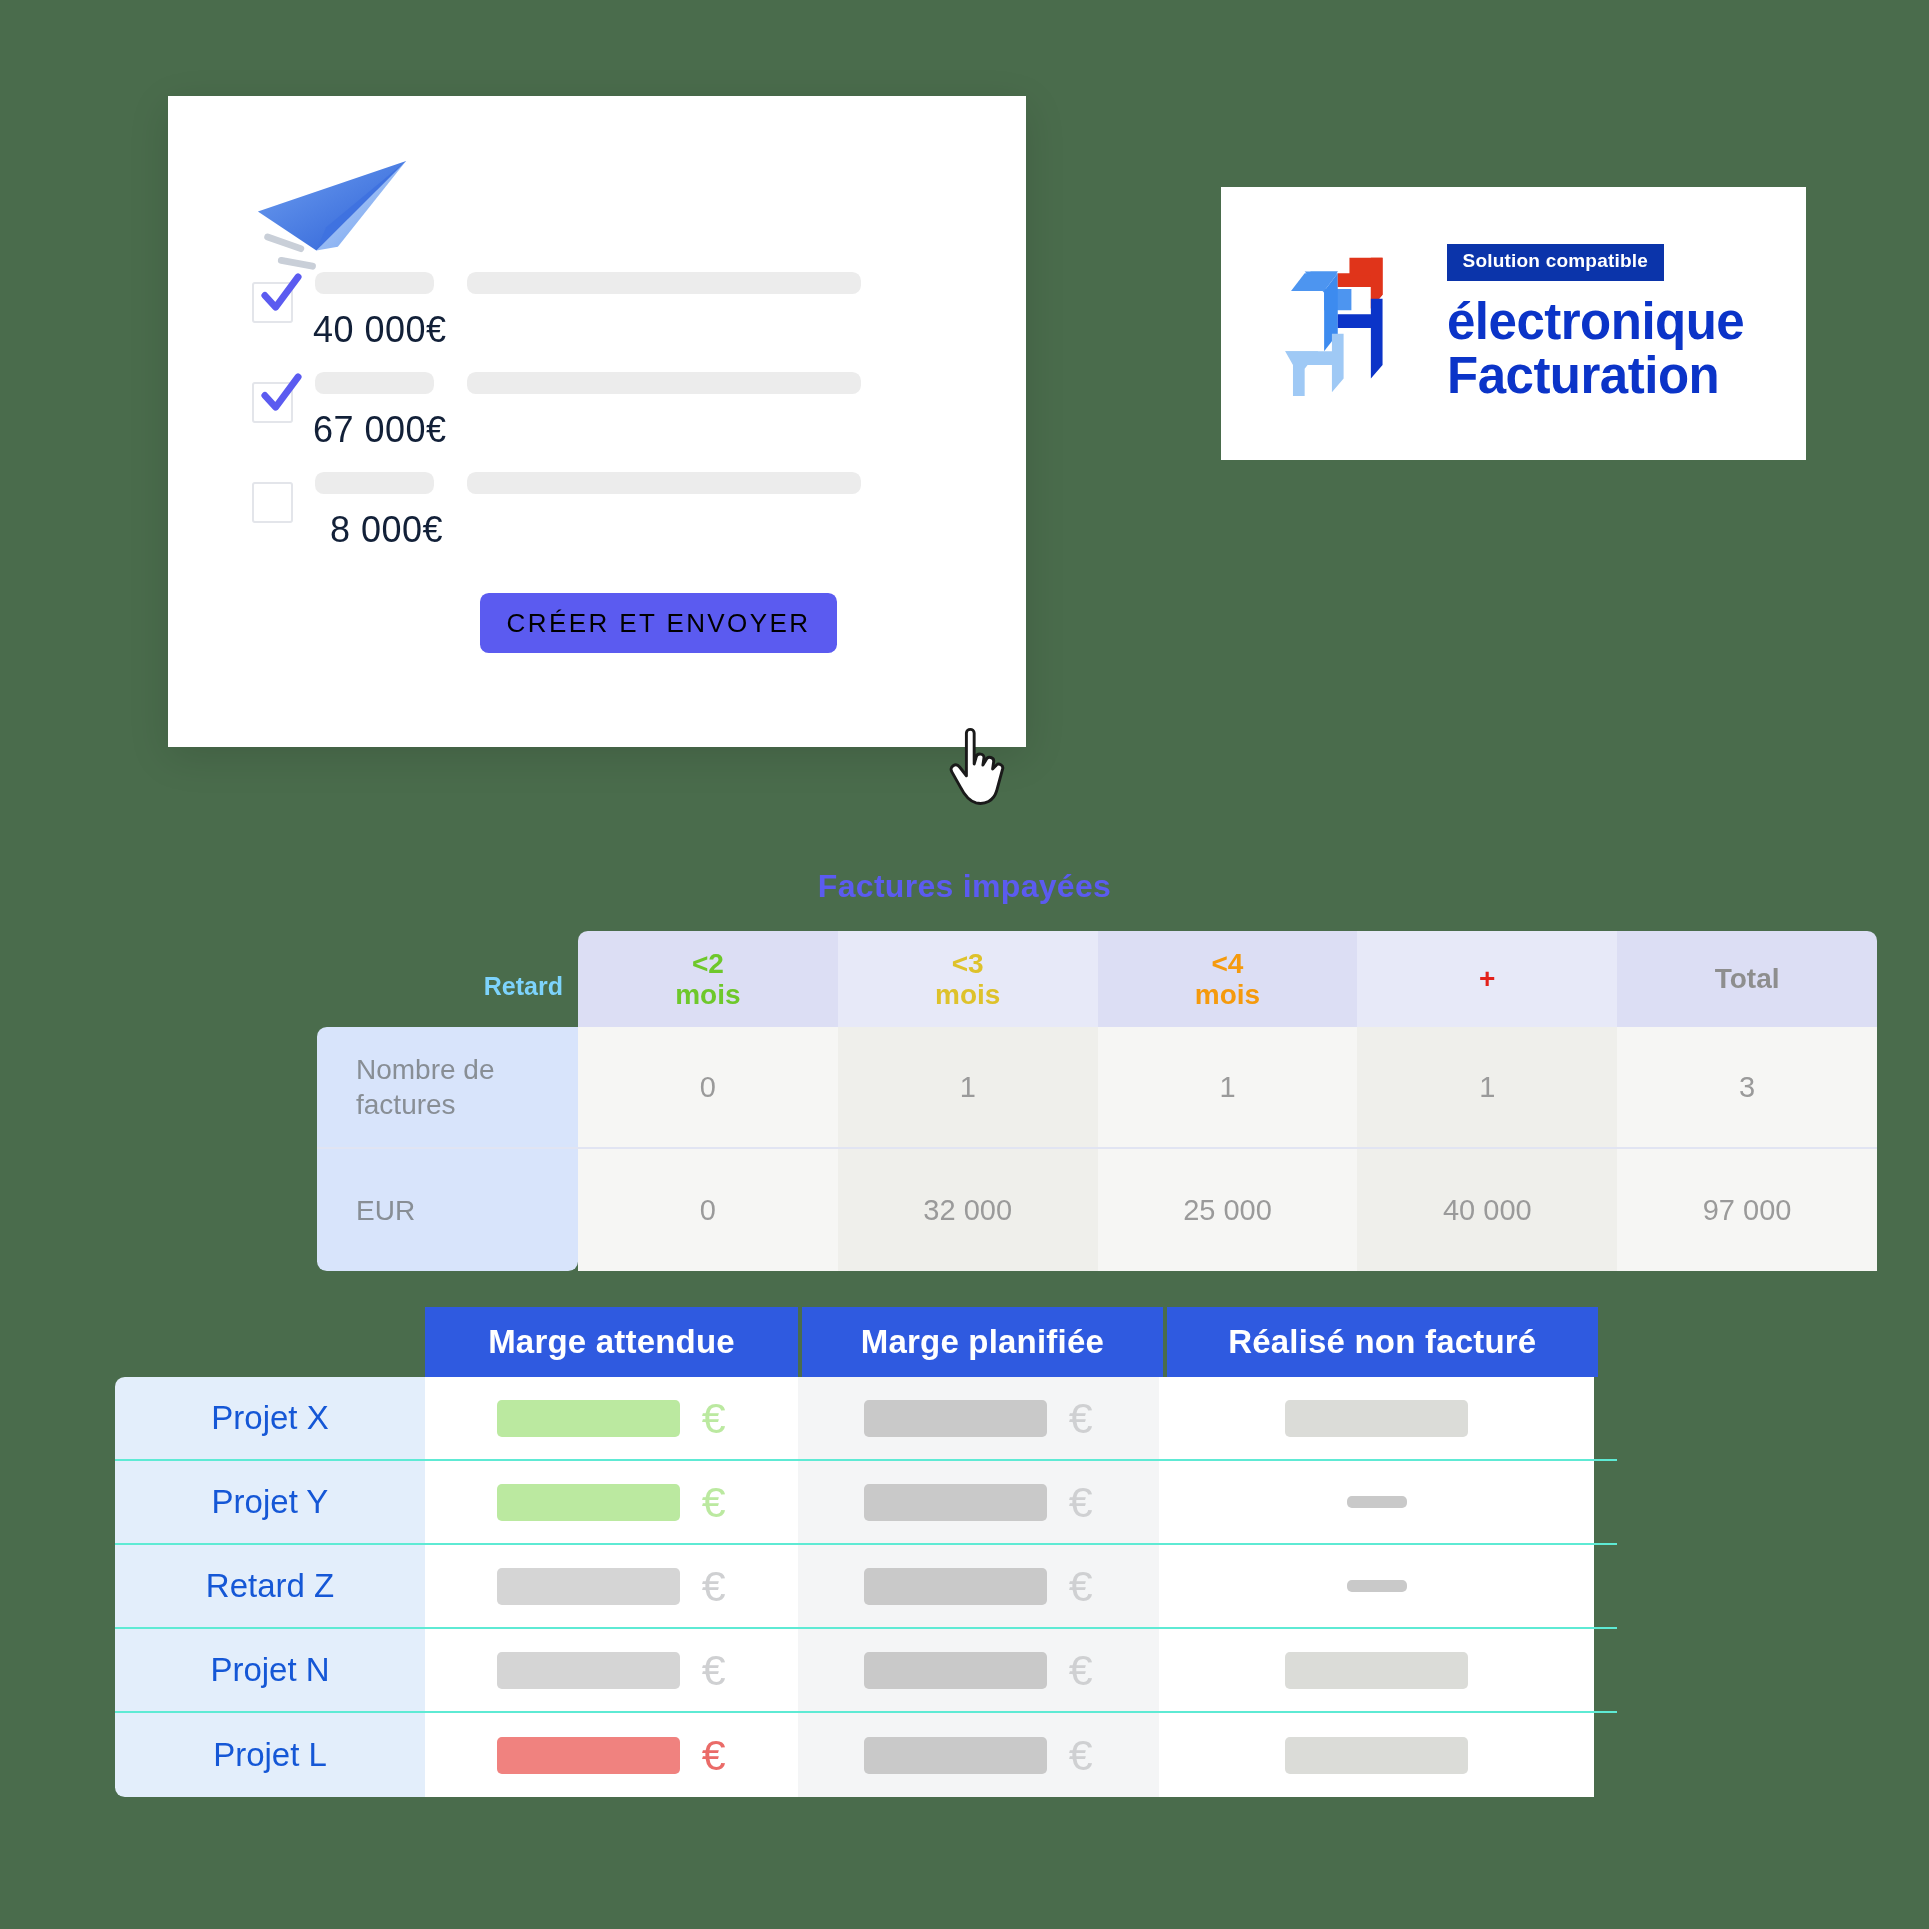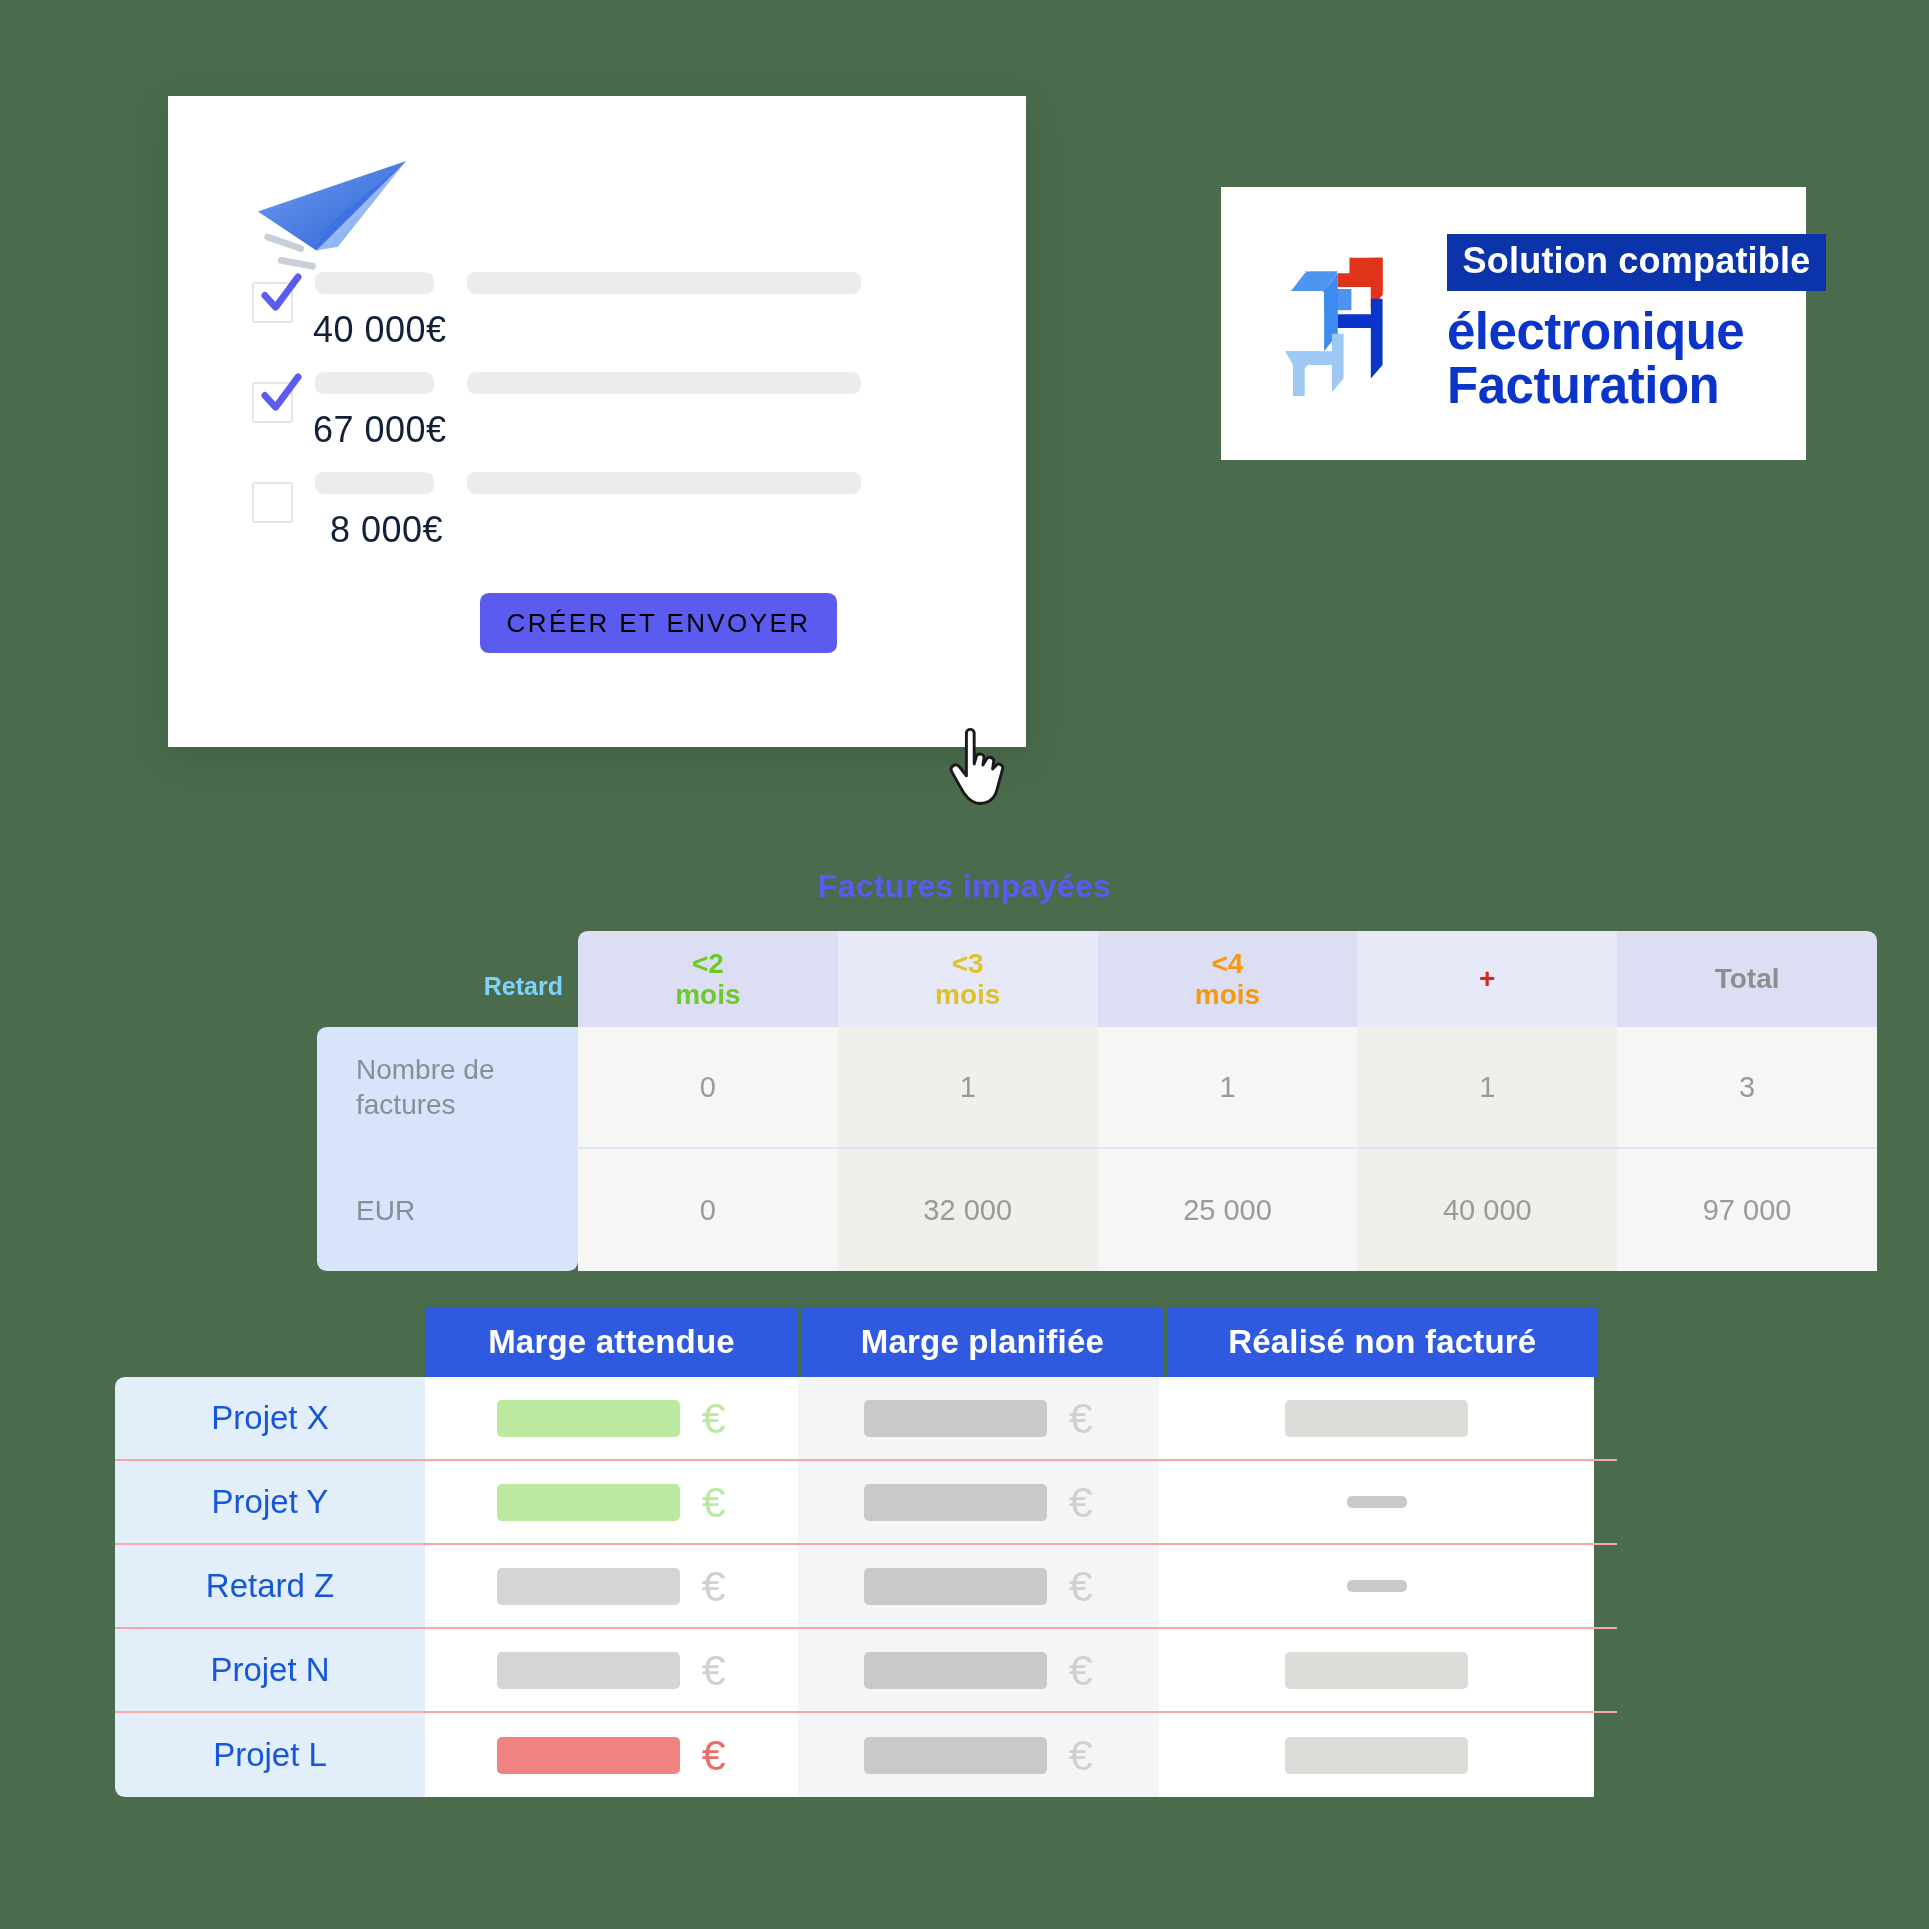--- a/index.html
+++ b/index.html
@@ -64,21 +64,21 @@
 
   
   #fe-badge {
     position: absolute; left: 1221px; top: 187px;
     width: 585px; height: 273px; background: #fff;
     display: flex; align-items: center; padding-left: 60px; gap: 33px;
   }
   #fe-mark { width: 133px; height: 148px; flex: 0 0 133px; }
   #fe-text { display: flex; flex-direction: column; gap: 13.7px; }
   #fe-tagline {
-    background: #0b34aa; color: #fff; font-size: 36px; font-weight: 700;
+    background: #0b34aa; color: #fff; font-size: 19px; font-weight: 700;
     padding: 5.9px 15.6px 8.8px 15.6px; letter-spacing: 0.2px; width: max-content;
   }
   .fe-big {
     color: #0b34c8; font-size: 51px; font-weight: 700; line-height: 1.06;
     letter-spacing: -0.5px;
   }
 
   
   #unpaid-title {
     position: absolute; left: 0; top: 868px; width: 1929px; text-align: center;
@@ -120,21 +120,21 @@
   #marge-head { position: absolute; left: 310px; top: 0; display: flex; gap: 3.9px; }
   .mh {
     background: #2f5ae0; color: #fff; font-size: 33px; font-weight: 700;
     height: 70px; display: flex; align-items: center; justify-content: center;
     letter-spacing: 0.2px;
   }
   .mh.c1 { width: 373px; }
   .mh.c2 { width: 361px; }
   .mh.c3 { width: 431px; }
   #marge-body { position: absolute; left: 0; top: 70px; width: 1502px; }
-  .m-row { display: flex; height: 84px; border-bottom: 2px solid #fca5a5; }
+  .m-row { display: flex; height: 84px; border-bottom: 2px solid #5eead4; }
   .m-row:last-child { border-bottom: none; }
   .m-name {
     width: 310px; background: #e3eefb; color: #1557d6; font-size: 33px;
     display: flex; align-items: center; justify-content: center;
   }
   .m-row:first-child .m-name { border-radius: 9.8px 0 0 0; }
   .m-row:last-child .m-name { border-radius: 0 0 0 9.8px; }
   .m-cell { display: flex; align-items: center; justify-content: center; gap: 21.5px; }
   .m-cell.c1 { width: 373px; background: #ffffff; }
   .m-cell.c2 { width: 361px; background: #f4f5f6; }

